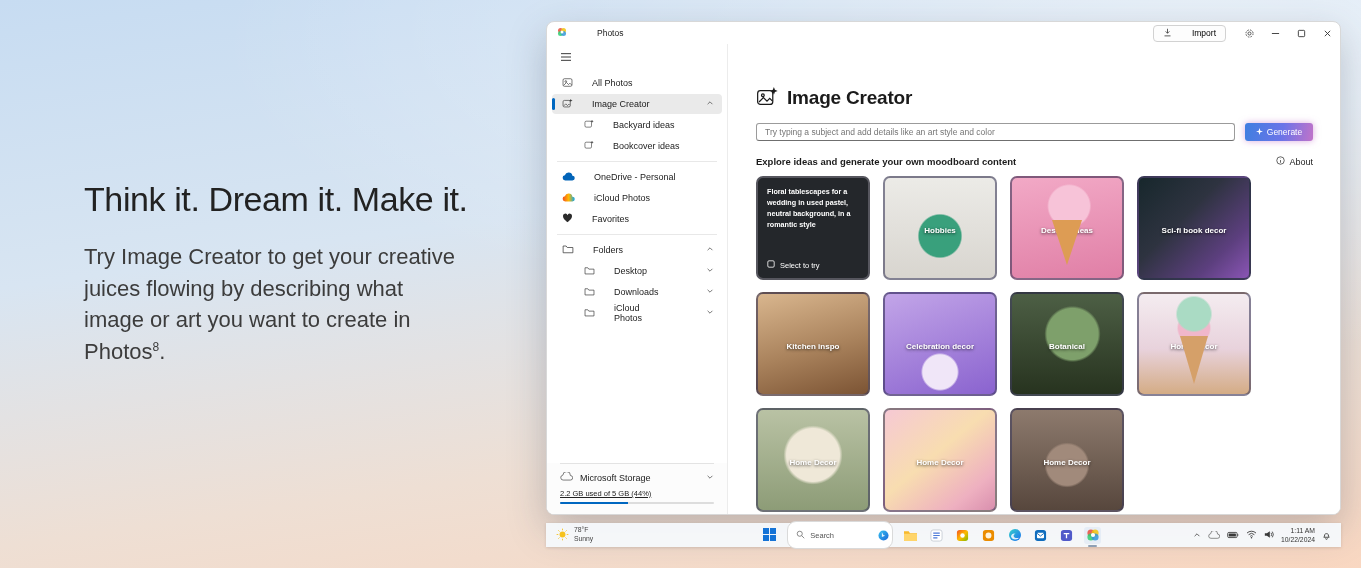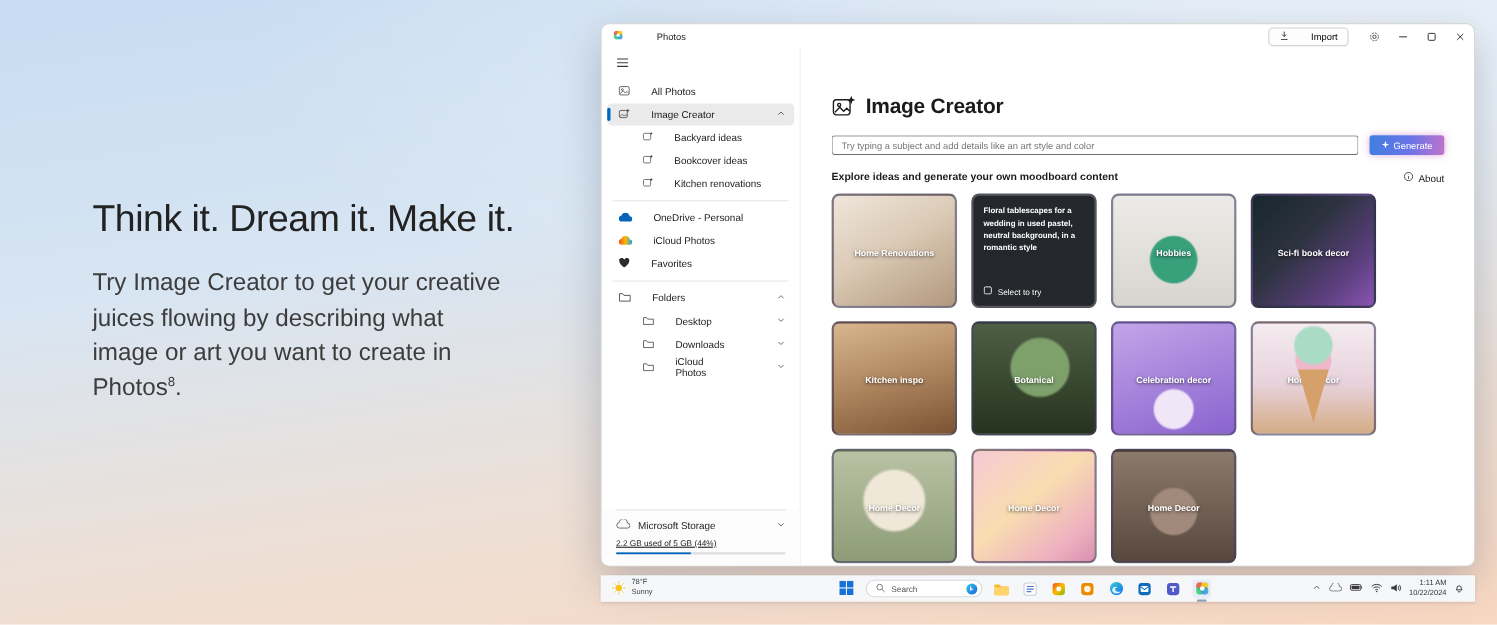--- a/index.html
+++ b/index.html
@@ -106,21 +106,21 @@
   .prompt-card-action{ margin-top:auto; display:flex; align-items:center; gap:5px; font-size:7.5px; }
 
   
   .taskbar{ position:absolute; left:546px; top:523px; width:795px; height:24px;
     background:rgba(246,249,252,.95); display:flex; align-items:center; padding:0 10px;
     font-size:7px; color:#333; box-shadow:0 1px 3px rgba(0,0,0,.12); }
   .weather{ display:flex; align-items:center; gap:5px; cursor:pointer; }
   .weather-text{ font-size:6.8px; line-height:1.3; color:#444; }
   .tb-center{ margin-left:168px; display:flex; align-items:center; gap:9px; }
   .search-pill{ display:flex; align-items:center; gap:5px; background:#fff; border:1px solid #dadada;
-    border-radius:9px; height:16px; padding:0 3px 0 8px; width:106px; font-size:7.5px; color:#555; cursor:text; }
+    border-radius:9px; height:28px; padding:0 3px 0 8px; width:106px; font-size:7.5px; color:#555; cursor:text; }
   .search-pill .bing{ margin-left:auto; display:flex; }
   .tb-app{ width:17px; height:17px; display:flex; align-items:center; justify-content:center;
     border-radius:3px; cursor:pointer; position:relative; }
   .tb-app.active{ background:#e6edf6; }
   .tb-app.active::after{ content:""; position:absolute; bottom:-3px; left:4px; right:4px; height:2px;
     border-radius:1px; background:#8fa0b5; }
   .tray{ margin-left:auto; display:flex; align-items:center; gap:7px; }
   .tray > *{ cursor:pointer; }
   .clock{ text-align:right; font-size:6.8px; line-height:1.35; color:#333; }
 </style>
@@ -216,27 +216,20 @@
               </svg></span>
           <span>Backyard ideas</span>
         </div>
         <div class="nav-item nav-sub">
           <span><svg width="10" height="10" viewBox="0 0 16 16" fill="none" stroke="#3a3a3a">
                 <rect x="1.5" y="3.5" width="10.5" height="9.5" rx="2"></rect>
                 <path d="M12.8 1l.7 1.9 1.9.7-1.9.7-.7 1.9-.7-1.9-1.9-.7 1.9-.7z" fill="#3a3a3a" stroke="none"></path>
               </svg></span>
           <span>Bookcover ideas</span>
         </div>
-        <div class="nav-item nav-sub">
-          <span><svg width="10" height="10" viewBox="0 0 16 16" fill="none" stroke="#3a3a3a">
-                <rect x="1.5" y="3.5" width="10.5" height="9.5" rx="2"></rect>
-                <path d="M12.8 1l.7 1.9 1.9.7-1.9.7-.7 1.9-.7-1.9-1.9-.7 1.9-.7z" fill="#3a3a3a" stroke="none"></path>
-              </svg></span>
-          <span>Kitchen renovations</span>
-        </div>
 
         <div class="sb-divider"></div>
 
         <div class="nav-item">
           <span><svg width="13" height="9" viewBox="0 0 20 13">
                 <path d="M16 12.5H5a4 4 0 0 1-.6-7.96A6 6 0 0 1 16 5.2a3.6 3.6 0 0 1 0 7.3z" fill="#0364b8"></path>
               </svg></span>
           <span>OneDrive - Personal</span>
         </div>
         <div class="nav-item">
@@ -349,48 +342,48 @@
           <span class="about">
             <span><svg width="9" height="9" viewBox="0 0 12 12" fill="none" stroke="#333">
                   <circle cx="6" cy="6" r="5"></circle>
                   <path d="M6 5.4V9M6 3v.4"></path>
                 </svg></span>
             <span>About</span>
           </span>
         </div>
 
         <div class="grid">
-          <div class="tile t1">
-            <span class="tile-label">Home Renovations</span>
-          </div>
 
           <div class="tile prompt-card">
             <div class="prompt-card-text">Floral tablescapes for a wedding in used pastel, neutral background, in a romantic style</div>
             <div class="prompt-card-action">
               <span><svg width="8" height="8" viewBox="0 0 10 10" fill="none" stroke="#fff">
                     <rect x="1" y="1" width="8" height="8" rx="1.5"></rect>
                   </svg></span>
               <span>Select to try</span>
             </div>
           </div>
 
           <div class="tile t3">
             <span class="tile-label">Hobbies</span>
           </div>
+          <div class="tile t4">
+            <span class="tile-label">Dessert ideas</span>
+          </div>
           <div class="tile t5">
             <span class="tile-label">Sci-fi book decor</span>
           </div>
           <div class="tile t6">
             <span class="tile-label">Kitchen inspo</span>
           </div>
+          <div class="tile t7">
+            <span class="tile-label">Celebration decor</span>
+          </div>
           <div class="tile t8">
             <span class="tile-label">Botanical</span>
-          </div>
-          <div class="tile t7">
-            <span class="tile-label">Celebration decor</span>
           </div>
           <div class="tile t9">
             <span class="tile-label">Home Decor</span>
           </div>
           <div class="tile t10">
             <span class="tile-label">Home Decor</span>
           </div>
           <div class="tile t11">
             <span class="tile-label">Home Decor</span>
           </div>

